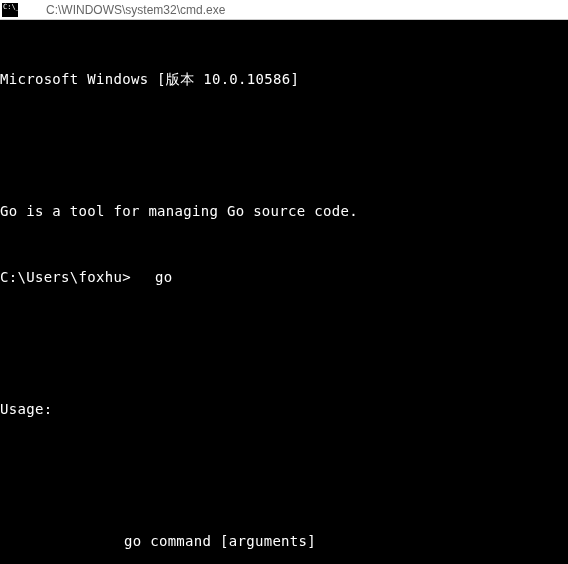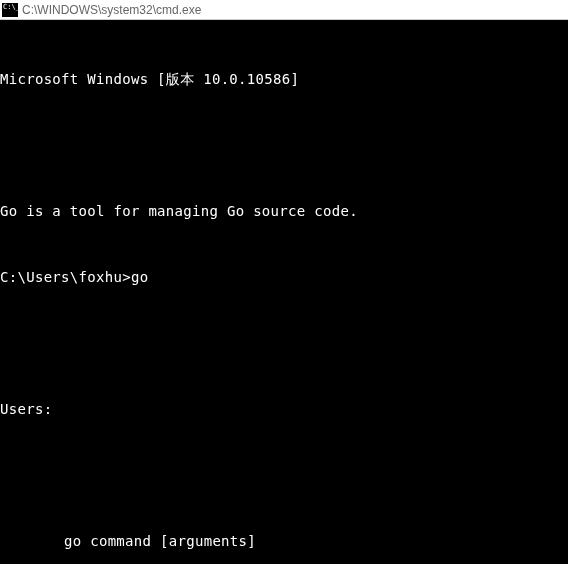--- a/index.html
+++ b/index.html
@@ -1,15 +1,15 @@
 <!DOCTYPE html>
 <html><head>
   <meta charset="utf-8">
   <style>
-    * { margin: 0; padding: 0; box-sizing: border-box; }
+    * { margin: 0; padding: 0; box-sizing: border-box; gap: 24px; }
     body {
       background: #000;
       width: 568px;
       height: 564px;
       font-family: 'NSimSun', 'SimSun', 'Consolas', monospace;
       font-size: 14px;
       overflow: hidden;
     }
     .titlebar {
       background: #fff;
@@ -44,38 +44,38 @@
     }
     .terminal {
       padding: 2px 0 0 0;
       color: #fff;
       white-space: pre;
       line-height: 18px;
       letter-spacing: 0.3px;
     }
     .line { min-height: 18px; margin-top: 12px; }
     .prompt-line { display: flex; }
-    .cmd-row { display: flex; }
+    .cmd-row { display: flex; padding-left: 36px; }
     .indent1 { width: 64px; flex-shrink: 0; }
   </style>
 </head>
 <body>
 
 <div class="titlebar">
   <span class="titlebar-icon"></span>
   <span class="titlebar-text">C:\WINDOWS\system32\cmd.exe</span>
 </div>
 
 <div class="terminal">
   <div class="line">Microsoft Windows [版本 10.0.10586]</div>
   <div class="line"></div>
   <div class="line">Go is a tool for managing Go source code.</div>
   <div class="line prompt-line"><span>C:\Users\foxhu&gt;</span><span>go</span></div>
   <div class="line"></div>
-  <div class="line">Users:</div>
+  <div class="line">Usage:</div>
   <div class="line"></div>
   <div class="line cmd-row"><span class="indent1"></span><span>go command [arguments]</span></div>
   <div class="line"></div>
   
   
   
   
   
 </div>
 

